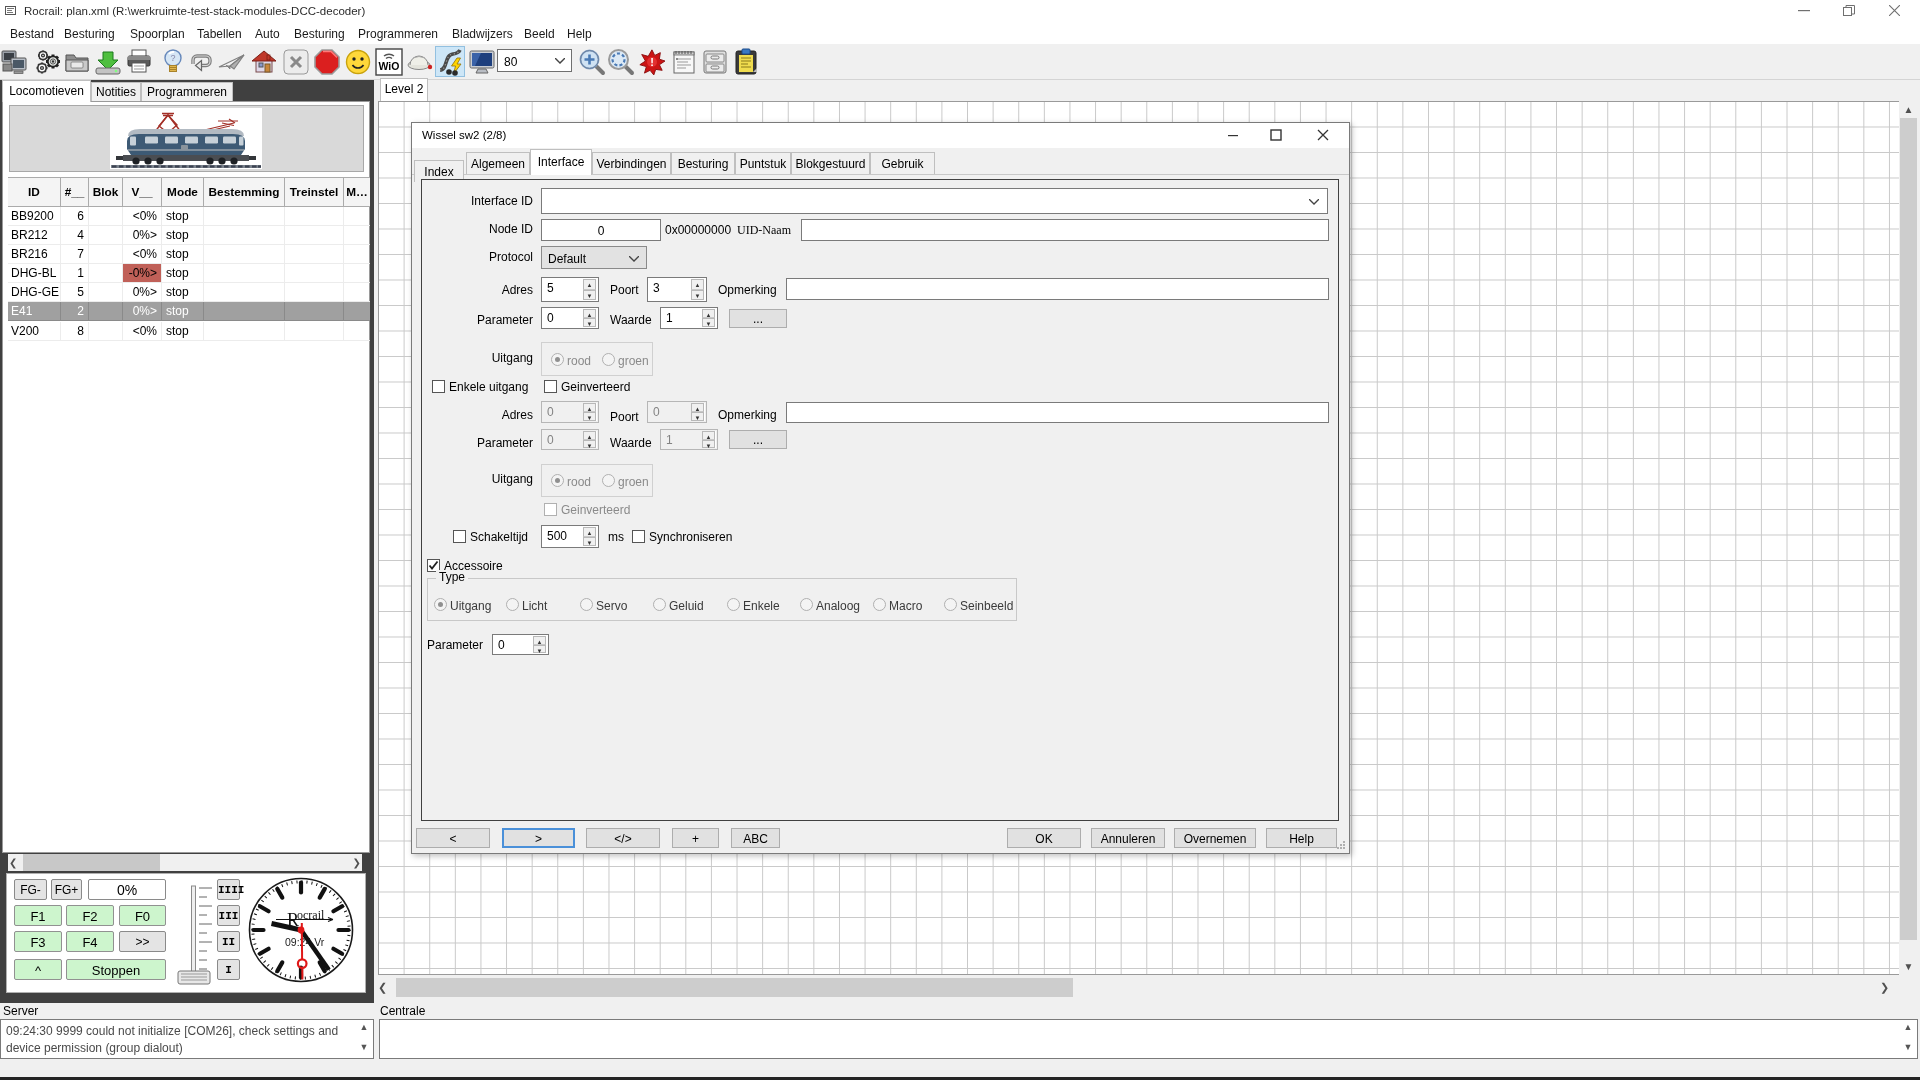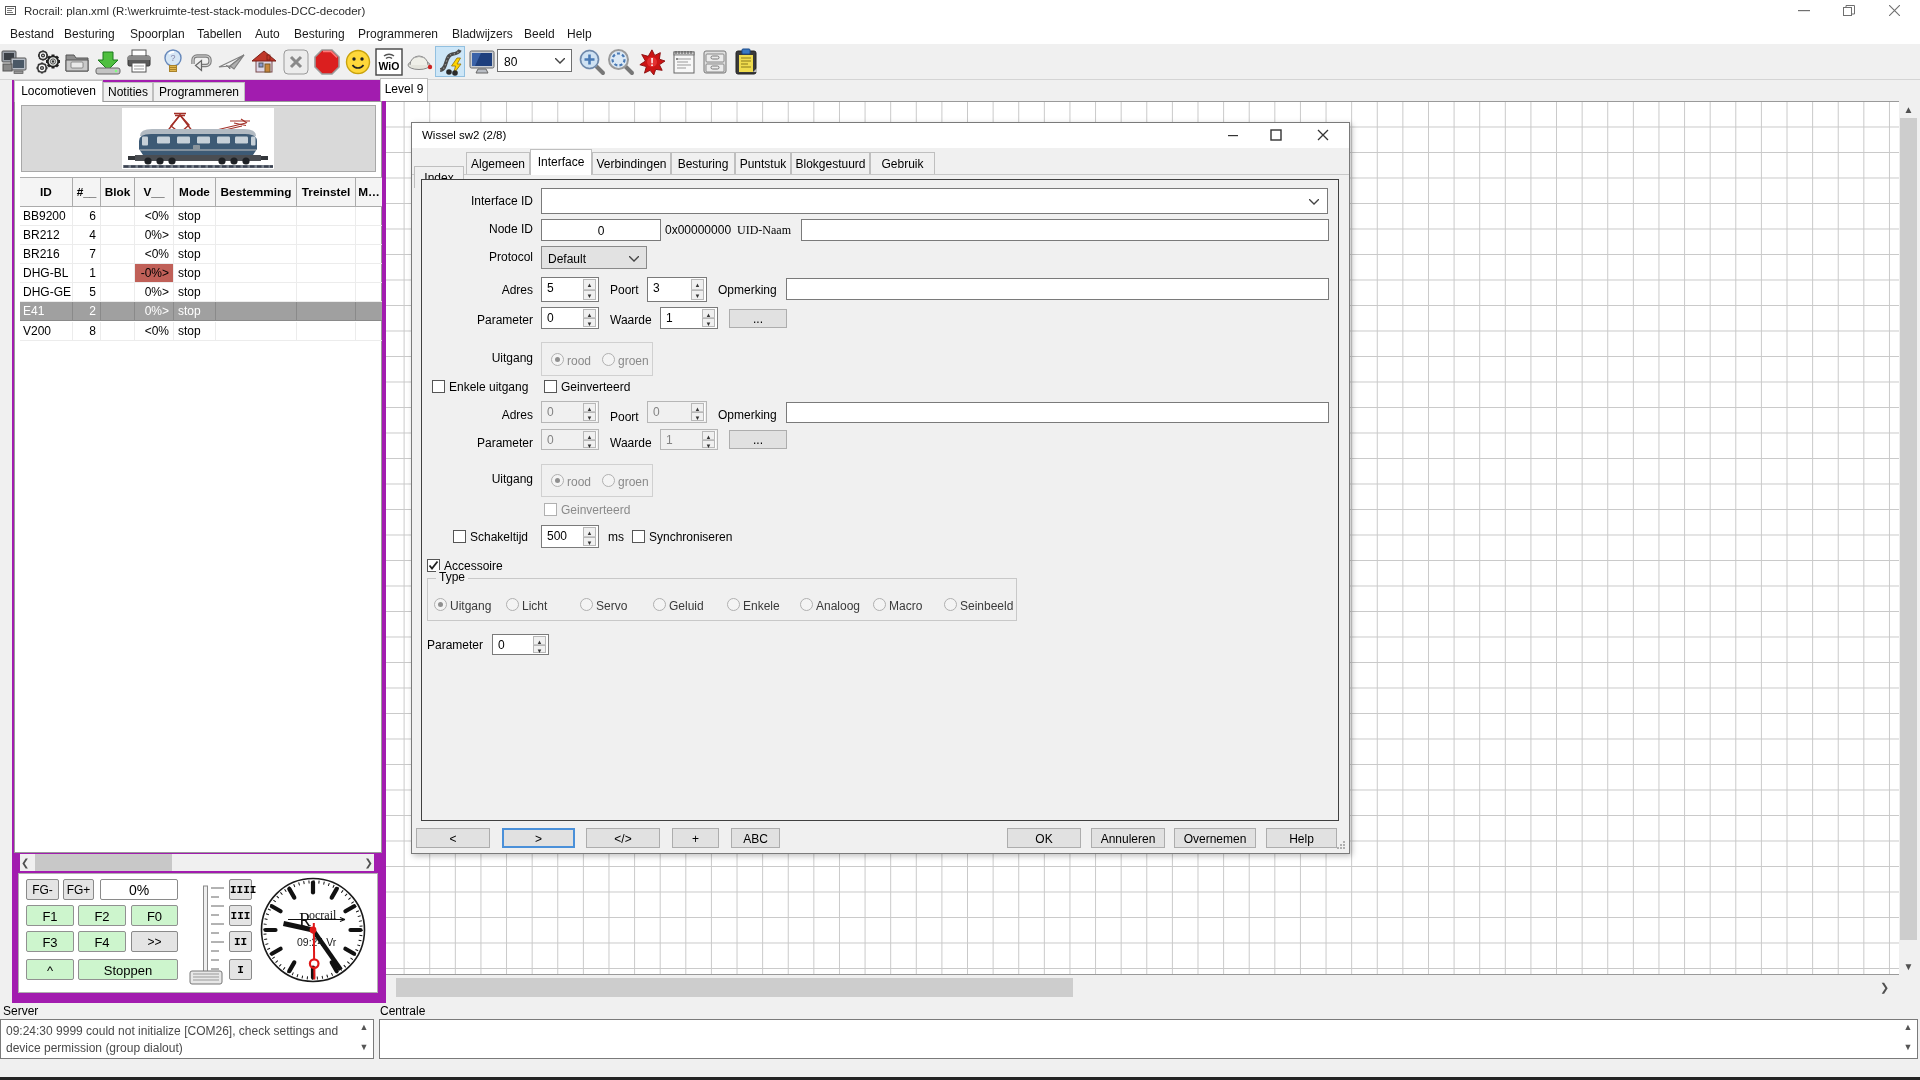--- a/index.html
+++ b/index.html
@@ -289,39 +289,39 @@
         <line x1="8" y1="10" x2="18" y2="10"></line>
         <line x1="8" y1="13" x2="18" y2="13"></line>
         <line x1="8" y1="16" x2="15" y2="16"></line>
         <line x1="8" y1="19" x2="18" y2="19"></line>
       </g>
     <path d="M20 24 l4 -4 v4 z" fill="#bbb"></path>
   </svg>
 </div>
 
 <div class="abs" style="left:374px;top:80px;width:1546px;height:923px;background:#f0f0f0;">
-  <div class="tab active" style="left:6px;top:-2px;width:48px;height:23px;padding-top:3px;">Level 9</div>
+  <div class="tab active" style="left:6px;top:-2px;width:48px;height:23px;padding-top:3px;">Level 2</div>
   <div class="abs" style="left:4px;top:21px;width:1521px;height:874px;border:1px solid #9a9a9a;border-right:none;background:#fff;
     background-image:linear-gradient(to right,#c9c9c9 1px,transparent 1px),linear-gradient(to bottom,#c9c9c9 1px,transparent 1px);
     background-size:25.62px 25.5px;background-position:-1px -1px;"></div>
 
   <div class="abs" style="left:1526px;top:21px;width:17px;height:874px;background:#f0f0f0;">
     <div class="abs" style="left:0;top:0;width:17px;height:17px;color:#505050;font-size:10px;text-align:center;line-height:17px;">▲</div>
     <div class="abs" style="left:0;top:17px;width:17px;height:822px;background:#cdcdcd;"></div>
     <div class="abs" style="left:0;bottom:0;width:17px;height:17px;color:#505050;font-size:10px;text-align:center;line-height:17px;">▼</div>
   </div>
 
   <div class="abs" style="left:2px;top:897px;width:1524px;height:21px;background:#f0f0f0;">
     <div class="abs" style="left:2px;top:2px;width:16px;height:17px;color:#505050;font-size:11px;line-height:17px;">❮</div>
     <div class="abs" style="left:20px;top:1px;width:677px;height:19px;background:#cdcdcd;"></div>
     <div class="abs" style="right:4px;top:2px;width:16px;height:17px;color:#505050;font-size:11px;line-height:17px;">❯</div>
   </div>
 </div>
 
-<div class="abs" style="left:12px;top:80px;width:374px;height:923px;background:#a21caf;" id="leftpanel">
+<div class="abs" style="left:0;top:80px;width:374px;height:923px;background:#404040;" id="leftpanel">
   <div class="tab active" style="left:2px;top:0px;width:89px;height:22px;padding-top:3px;">Locomotieven</div>
   <div class="tab" style="left:91px;top:2px;width:50px;height:20px;padding-top:2px;">Notities</div>
   <div class="tab" style="left:141px;top:2px;width:92px;height:20px;padding-top:2px;">Programmeren</div>
 
   <div class="abs" style="left:2px;top:21px;width:368px;height:752px;border:1px solid #9a9a9a;background:#fff;">
 
     <div class="abs" style="left:6px;top:3px;width:355px;height:67px;background:#d9d9d9;border:1px solid #a8a8a8;">
       <div class="abs" style="left:100px;top:2px;width:152px;height:61px;background:#fff;" id="locoimg">
         <svg width="152" height="61" viewBox="0 0 152 61">
 
@@ -558,21 +558,21 @@
     <svg class="abs" style="left:858px;top:6px" width="12" height="12">
         <rect x="1" y="1" width="10" height="10" fill="none" stroke="#333" stroke-width="1.4"></rect>
       </svg>
     <svg class="abs" style="left:905px;top:6px" width="12" height="12">
         <path d="M1 1 L11 11 M11 1 L1 11" stroke="#333" stroke-width="1.3"></path>
       </svg>
   </div>
 
   <div class="abs" id="dlgtabs" style="left:0;top:25px;width:100%;height:30px;">
     <div class="abs" style="left:0;top:26px;width:937px;height:1px;background:#c8c8c8;"></div>
-    <div class="tab" style="left:2px;top:18px;width:50px;height:22px;padding-top:4px;">Index</div>
+    <div class="tab" style="left:2px;top:12px;width:50px;height:22px;padding-top:4px;">Index</div>
     <div class="tab" style="left:54px;top:4px;width:64px;height:22px;padding-top:4px;">Algemeen</div>
     <div class="tab active" style="left:118px;top:1px;width:62px;height:26px;padding-top:5px;">Interface</div>
     <div class="tab" style="left:180px;top:4px;width:79px;height:22px;padding-top:4px;">Verbindingen</div>
     <div class="tab" style="left:259px;top:4px;width:64px;height:22px;padding-top:4px;">Besturing</div>
     <div class="tab" style="left:323px;top:4px;width:56px;height:22px;padding-top:4px;">Puntstuk</div>
     <div class="tab" style="left:379px;top:4px;width:79px;height:22px;padding-top:4px;">Blokgestuurd</div>
     <div class="tab" style="left:458px;top:4px;width:65px;height:22px;padding-top:4px;">Gebruik</div>
   </div>
 
   <div class="abs" style="left:9px;top:56px;width:918px;height:642px;border:1px solid #404040;background:#f0f0f0;" id="dlgbody">

